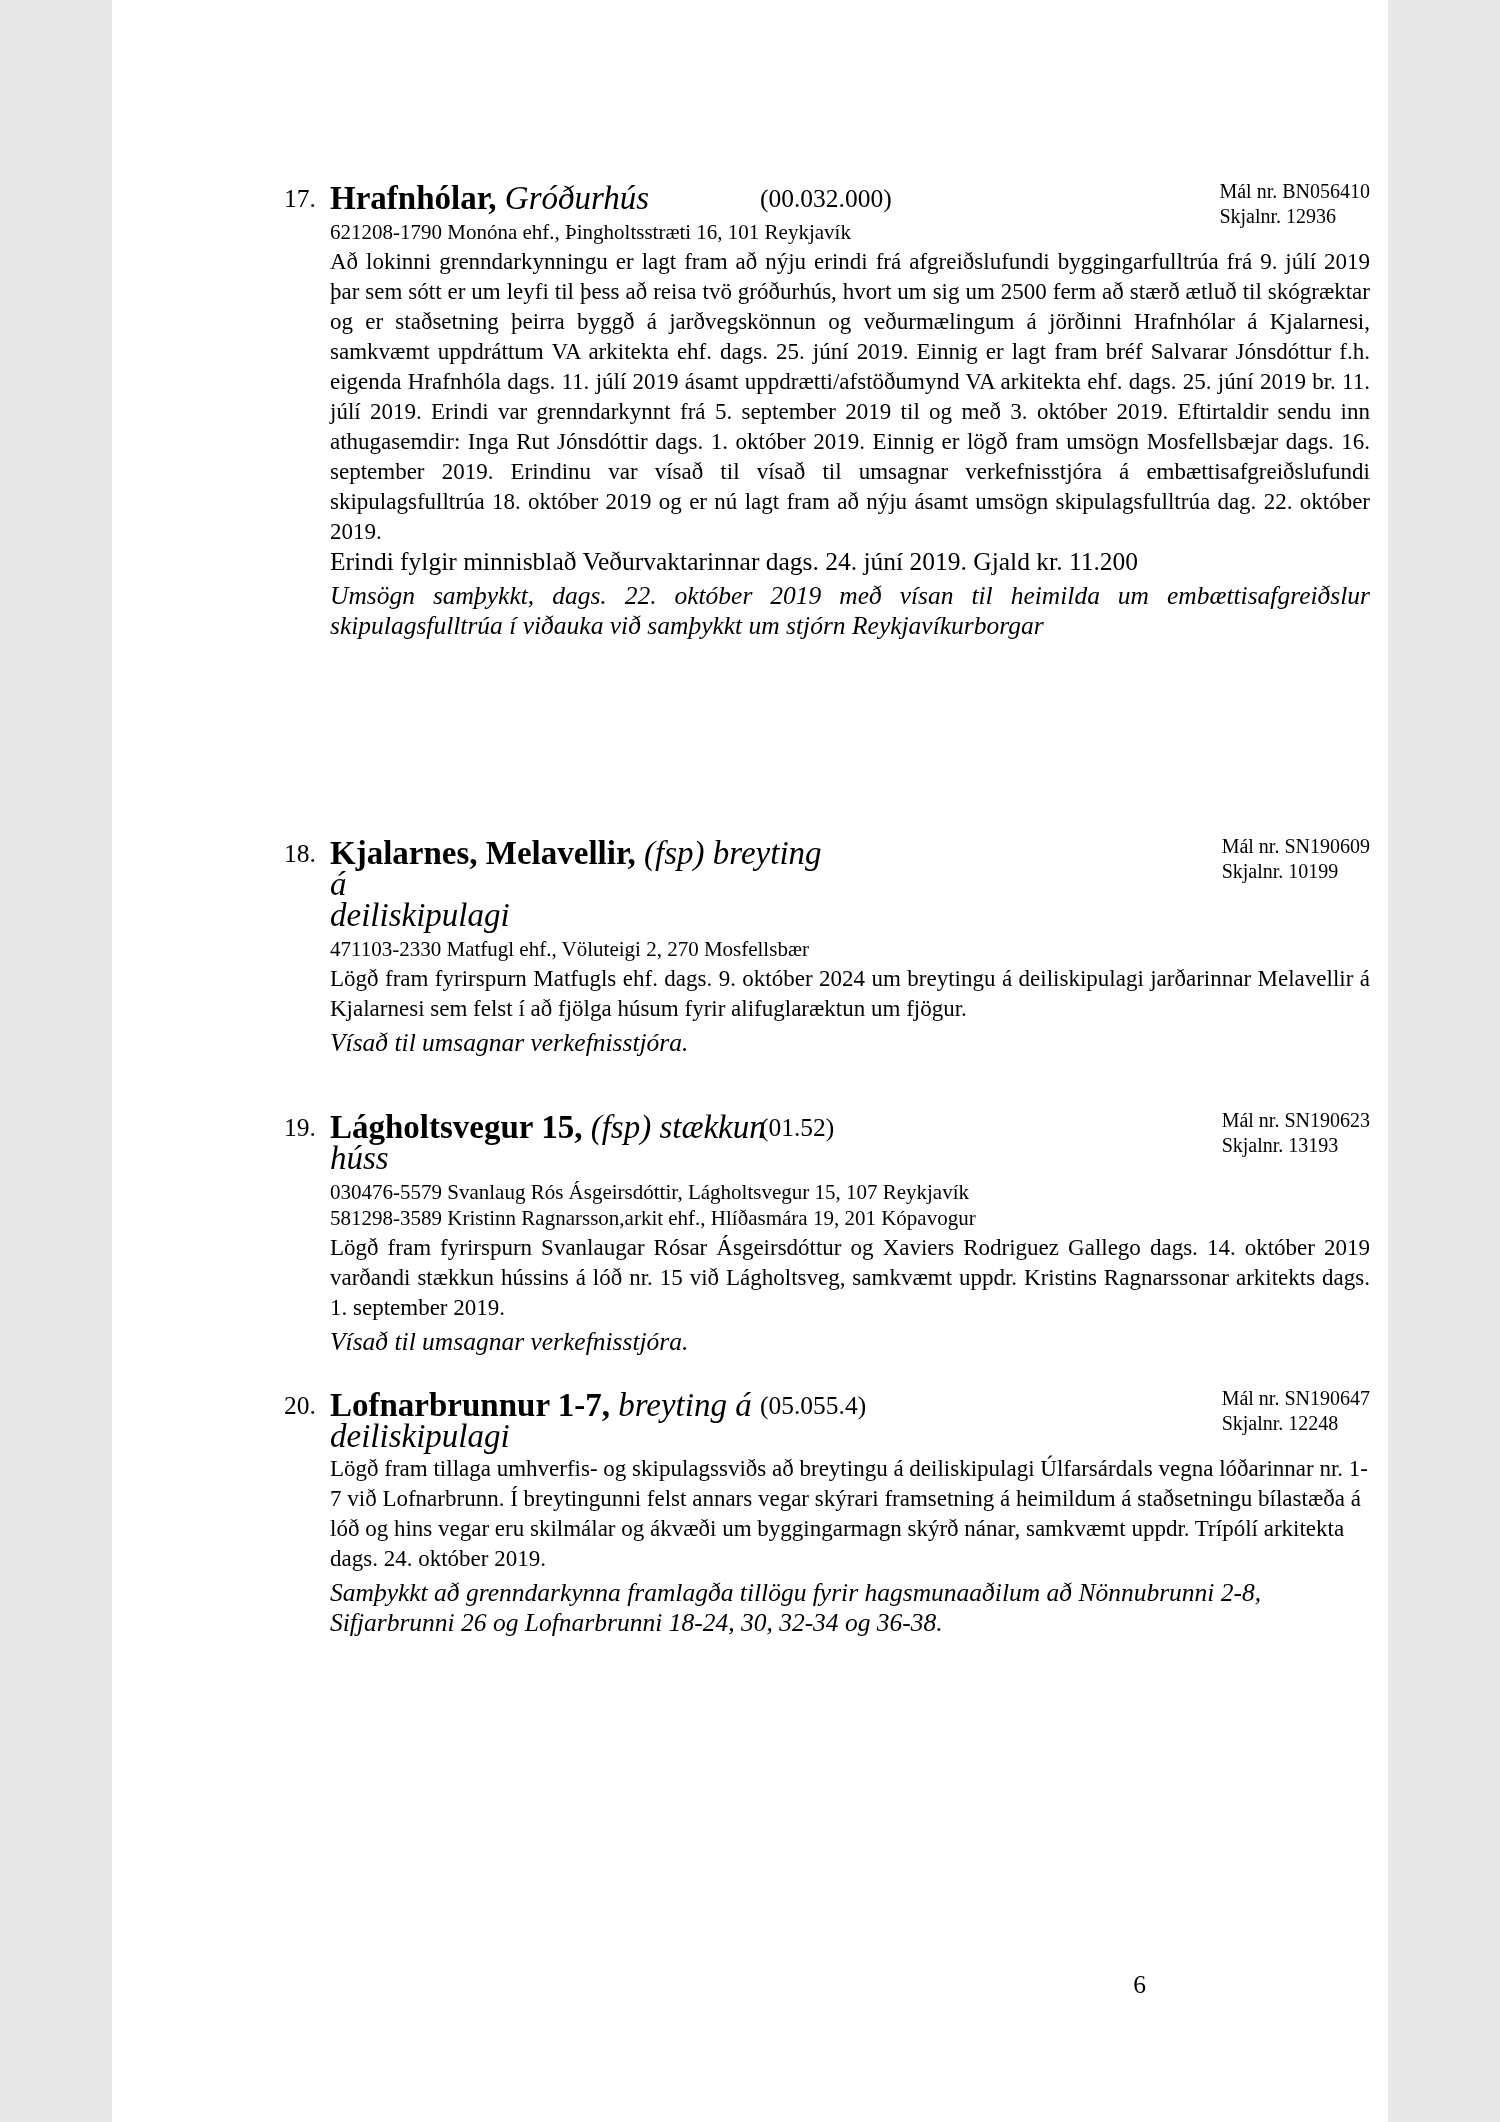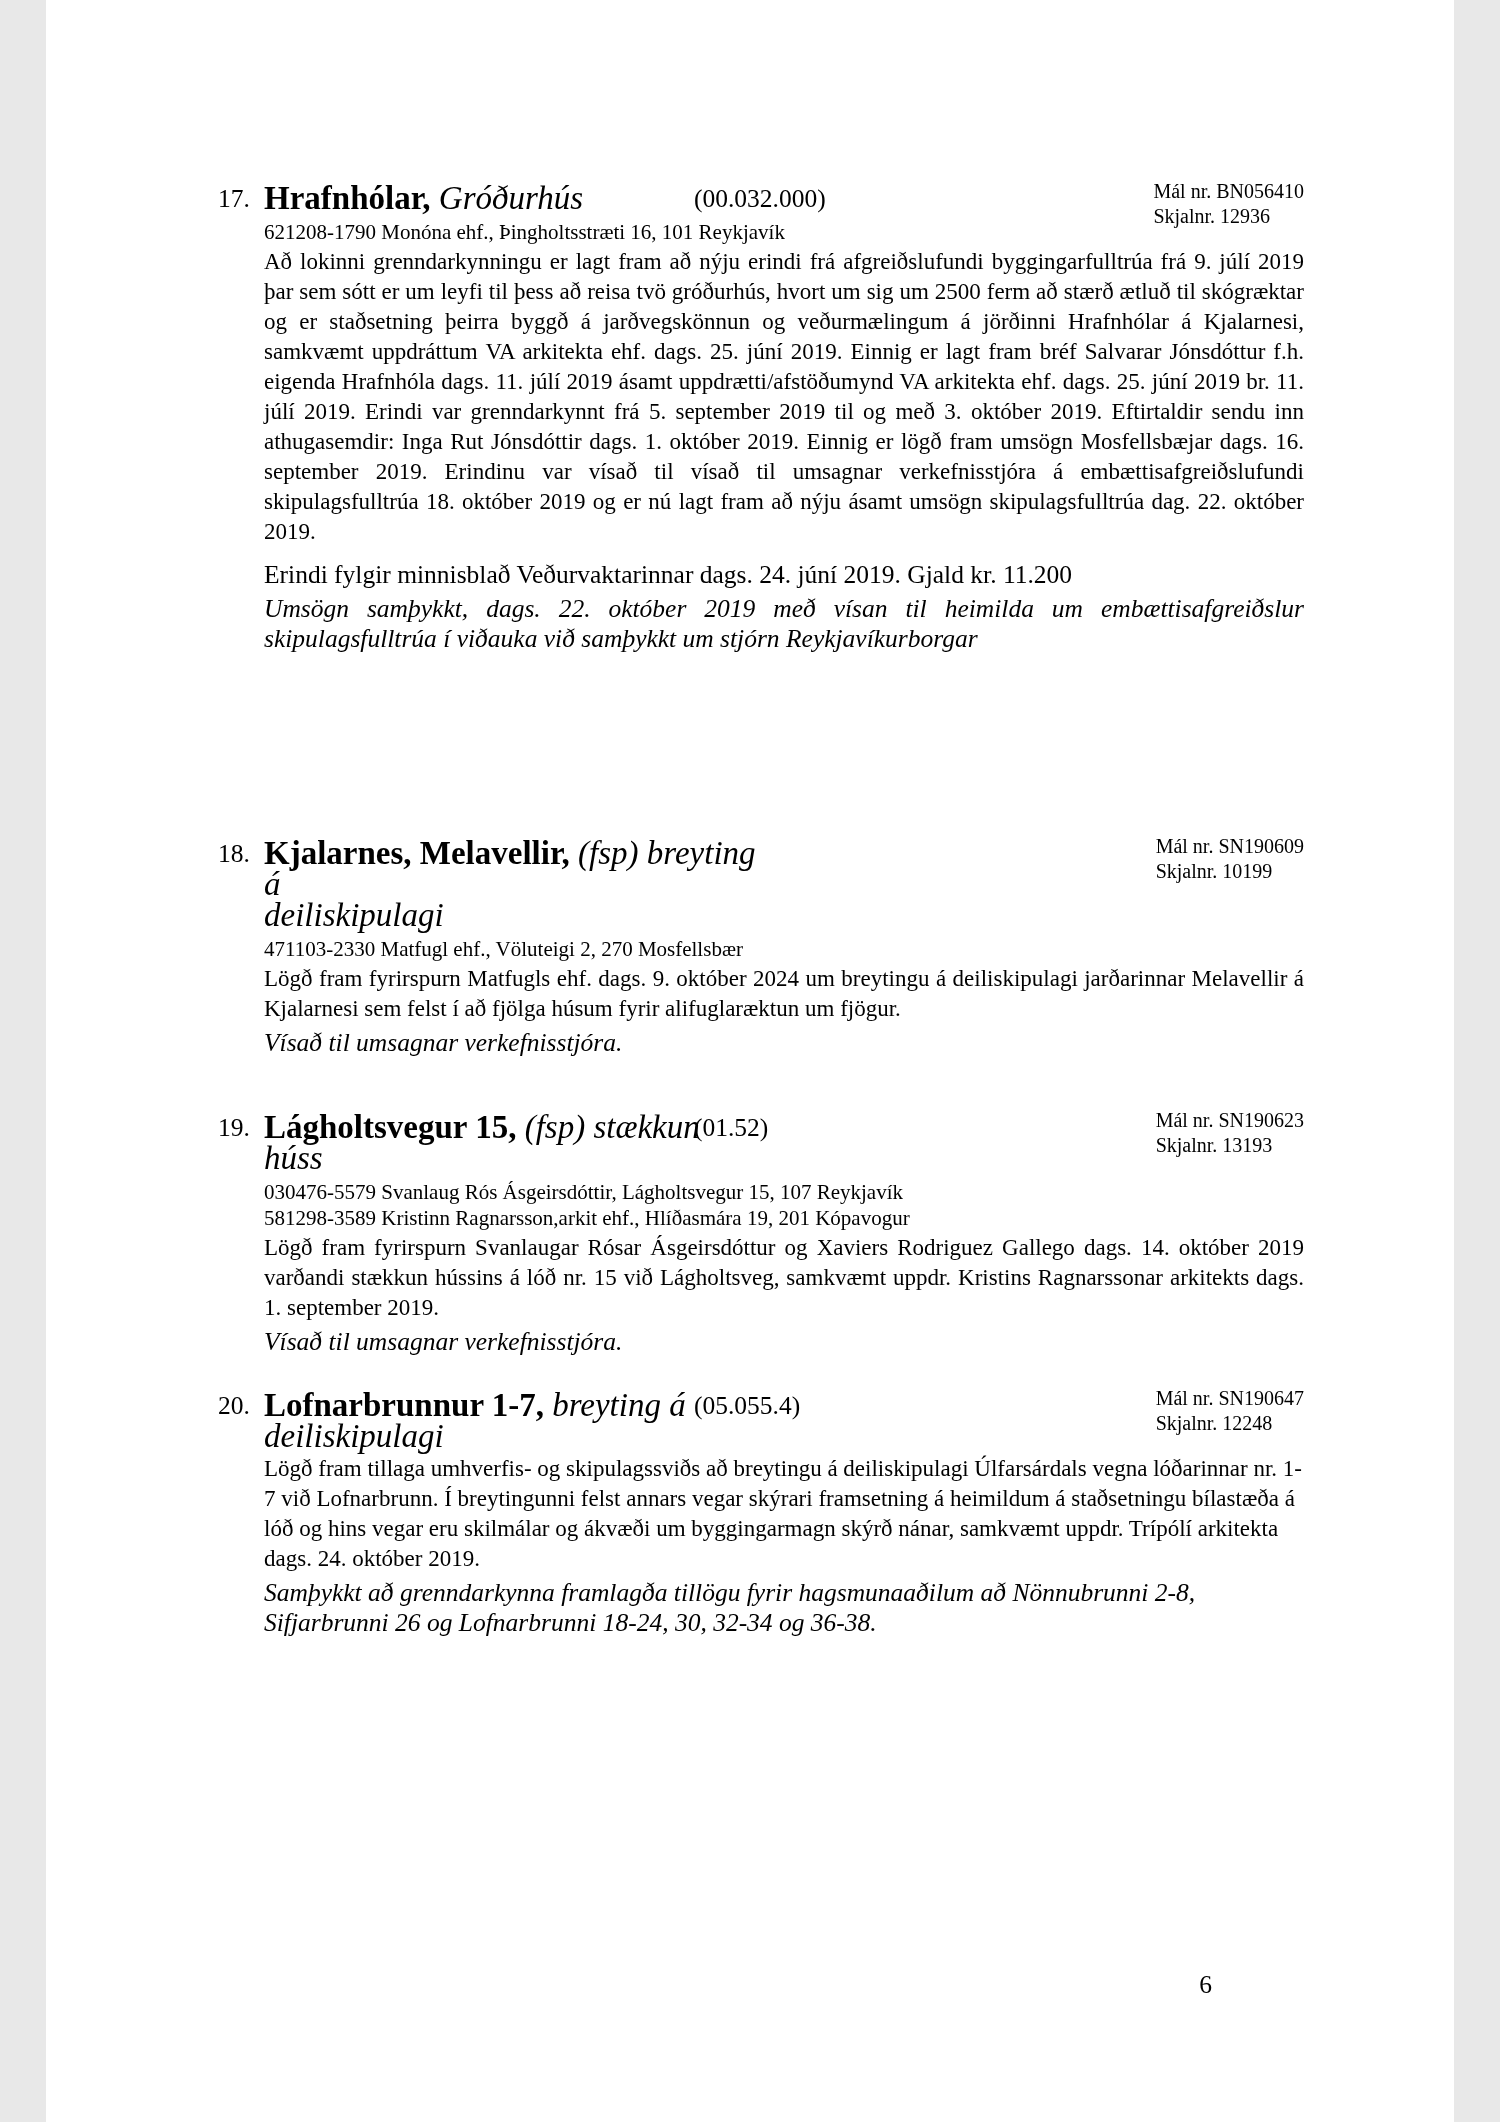--- a/index.html
+++ b/index.html
@@ -1,18 +1,18 @@
 <!DOCTYPE html>
 <html><head>
 <meta charset="utf-8">
 <style>
   html,body{margin:0;padding:0;background:#e8e8e8;}
   .page{
     position:relative;
-    width:1408px;height:2122px;
+    width:1276px;height:2122px;
     background:#ffffff;
     font-family:"Liberation Serif","DejaVu Serif",serif;
     color:#000;
     margin:0 auto;
     overflow:hidden;
   }
   .doc{position:absolute;left:172px;top:0;width:1086px;height:100%;}
   .item{position:absolute;left:0;width:1086px;display:flex;}
   .item-17{top:183px;}
   .item-18{top:838px;}
@@ -22,21 +22,21 @@
   .cont{flex:1;min-width:0;}
   .head{position:relative;}
   .title{width:500px;font-size:33px;line-height:31px;font-weight:bold;}
   .title .t-it{font-weight:normal;font-style:italic;white-space:pre-line;}
   .code{position:absolute;left:430px;top:0;font-size:25.5px;line-height:31px;}
   .ref{position:absolute;right:0;top:-4px;text-align:left;font-size:20px;line-height:25px;}
   .reg{font-size:21px;line-height:26px;margin-top:5px;}
   .reg + .reg{margin-top:0;}
   .body{font-size:23px;line-height:30px;text-align:justify;margin-top:2px;}
   .body.left{text-align:left;}
-  .body2{font-size:25.5px;line-height:30px;margin-top:13px;}
+  .body2{font-size:25.5px;line-height:30px;margin-top:0;}
   .decision{font-size:25.5px;line-height:30px;font-style:italic;text-align:justify;margin-top:4px;}
   .decision.left{text-align:left;}
   .pagenum{position:absolute;right:242px;top:1970px;font-size:25.5px;line-height:30px;}
 </style>
 </head>
 <body>
 
 <div class="page">
   <div class="doc">
 

